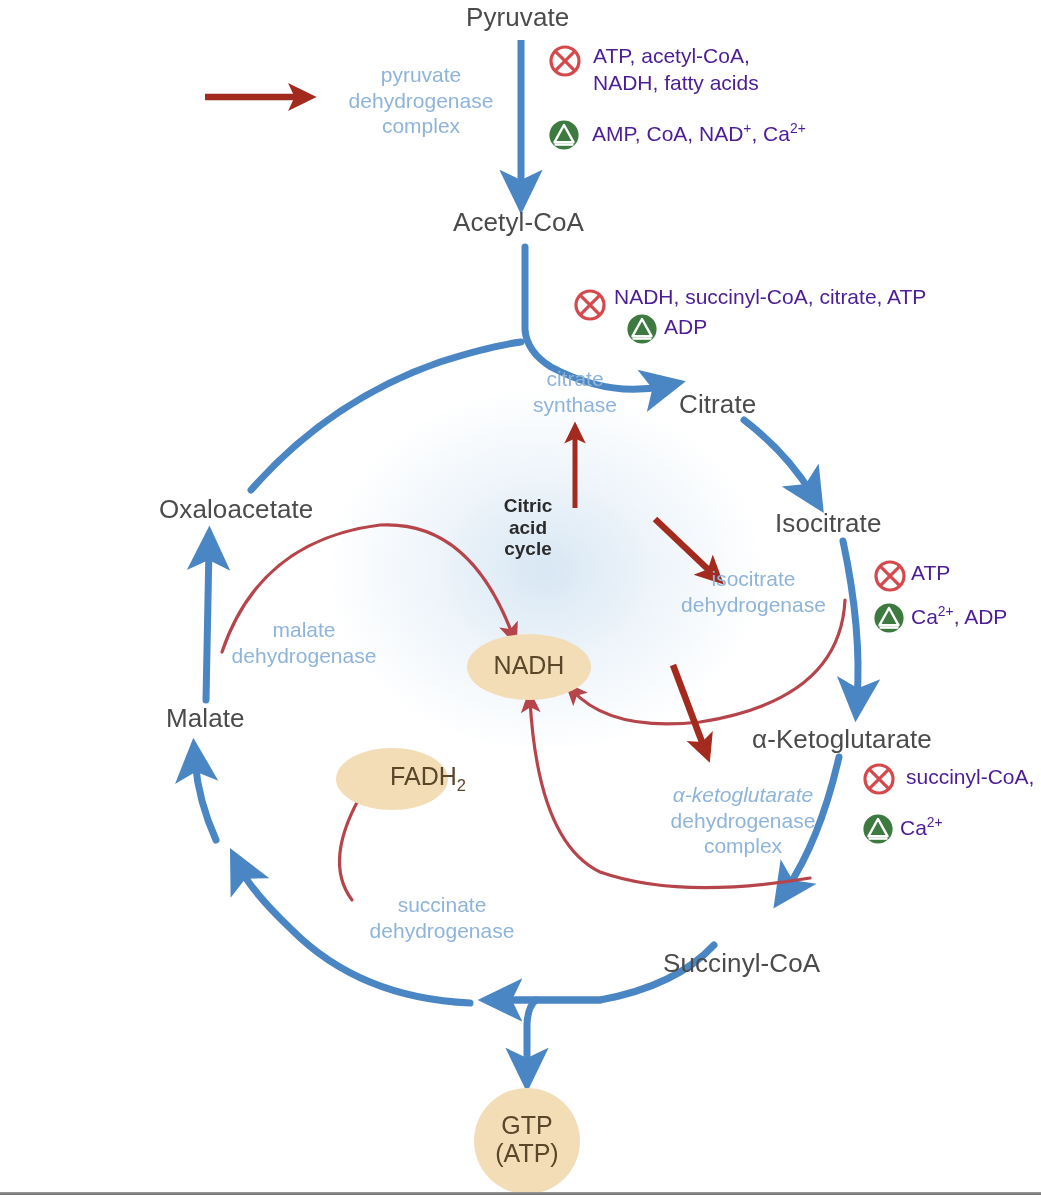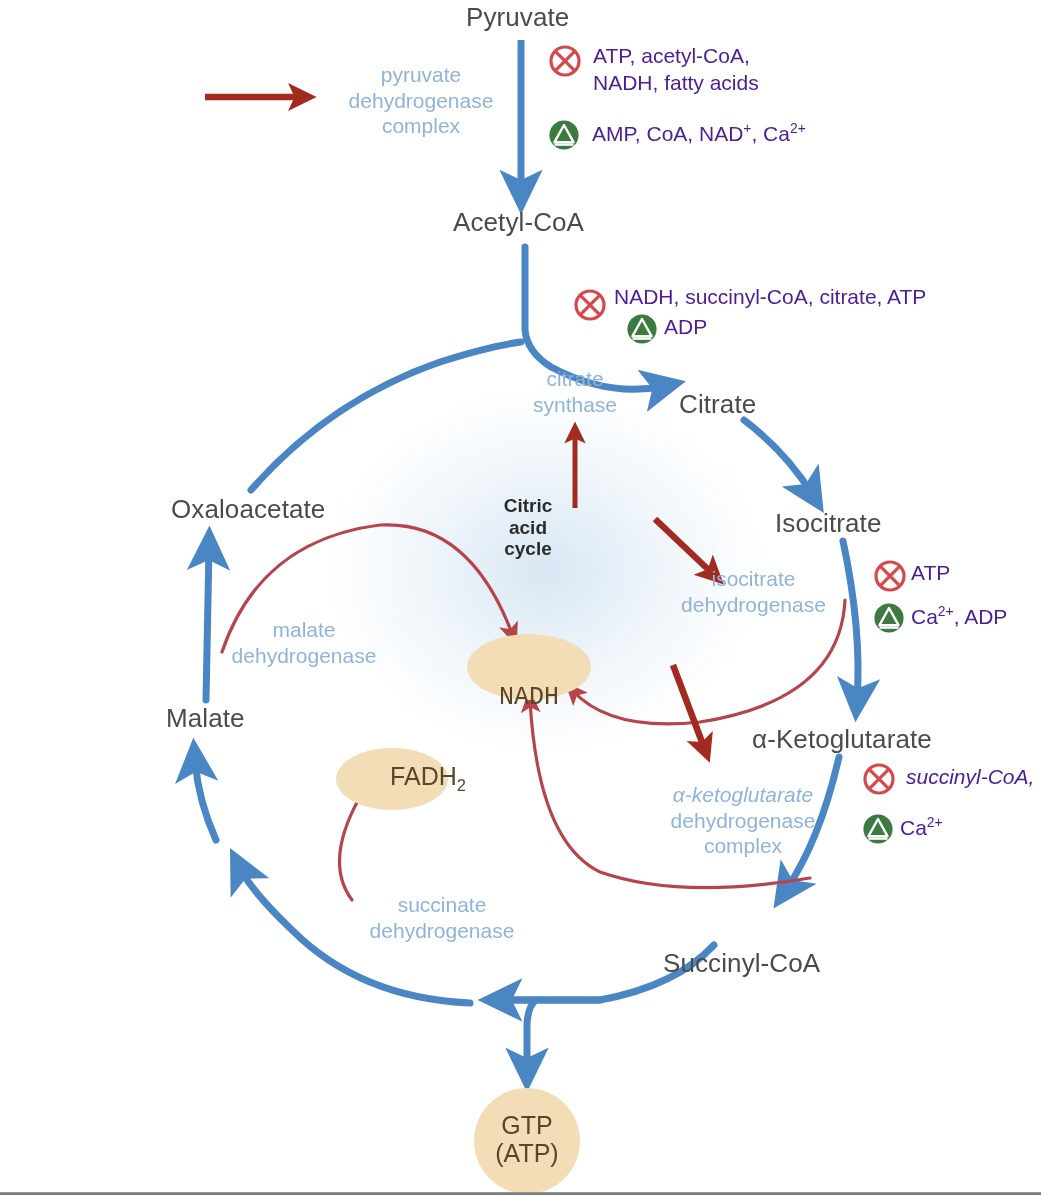--- a/index.html
+++ b/index.html
@@ -132,21 +132,21 @@
   <div class="lbl metab" style="left:679px;top:389px;">Citrate</div>
 
   <div class="lbl metab" style="left:775px;top:508px;">Isocitrate</div>
 
   <div class="lbl metab" style="left:752px;top:724px;">α-Ketoglutarate</div>
 
   <div class="lbl metab" style="left:663px;top:916px;margin-top:32px;">Succinyl-CoA</div>
 
   <div class="lbl metab" style="left:166px;top:703px;">Malate</div>
 
-  <div class="lbl metab" style="left:171px;top:494px;">Oxaloacetate</div>
+  <div class="lbl metab" style="left:159px;top:494px;">Oxaloacetate</div>
 
   <div class="lbl enz" style="left:336px;top:62px;width:170px;">
     <div>pyruvate</div>
     <div>dehydrogenase</div>
     <div>complex</div>
   </div>
 
   <div class="lbl enz" style="left:510px;top:366px;width:130px;">
     <div>citrate</div>
     <div>synthase</div>
@@ -172,21 +172,21 @@
     <div>malate</div>
     <div>dehydrogenase</div>
   </div>
 
   <div class="lbl center-title" style="left:466px;top:495px;width:124px;">
     <div>Citric</div>
     <div>acid</div>
     <div>cycle</div>
   </div>
 
-  <div class="lbl node-txt" style="left:469px;top:684px;width:120px;font-family:Liberation Mono, monospace;">NADH</div>
+  <div class="lbl node-txt" style="left:469px;top:652px;width:120px;">NADH</div>
 
   <div class="lbl node-txt" style="left:337px;top:763px;width:110px;padding-left:36px;">FADH<sub>2</sub></div>
 
   <div class="lbl node-txt" style="left:467px;top:1112px;width:120px;">
     <div>GTP</div>
     <div>(ATP)</div>
   </div>
 
   <div class="icon" style="left:548px;top:44px;">
     <svg viewBox="0 0 34 34">
@@ -245,21 +245,21 @@
   </div>
   <div class="lbl effector" style="left:911px;top:603px;"><span>Ca</span><sup>2+</sup><span>, ADP</span></div>
 
   <div class="icon" style="left:862px;top:762px;">
     <svg viewBox="0 0 34 34">
         <circle cx="17" cy="17" r="14" fill="none" stroke="#d5484c" stroke-width="3.2"></circle>
       <line x1="7.4" y1="7.4" x2="26.6" y2="26.6" stroke="#d5484c" stroke-width="3.2"></line>
       <line x1="26.6" y1="7.4" x2="7.4" y2="26.6" stroke="#d5484c" stroke-width="3.2"></line>
       </svg>
   </div>
-  <div class="lbl effector" style="left:906px;top:763px;font-style:italic;">succinyl-CoA,</div>
+  <div class="lbl effector" style="left:906px;top:763px;">succinyl-CoA,</div>
 
   <div class="icon" style="left:861px;top:812px;">
     <svg viewBox="0 0 34 34">
         <circle cx="17" cy="17" r="14.6" fill="#3c7a3f"></circle>
       <path d="M17,7 L26.5,24.2 L7.5,24.2 Z" fill="none" stroke="#ffffff" stroke-width="2.4" stroke-linejoin="round"></path>
       <line x1="7.5" y1="26.6" x2="26.5" y2="26.6" stroke="#ffffff" stroke-width="2.4"></line>
       </svg>
   </div>
   <div class="lbl effector" style="left:900px;top:814px;"><span>Ca</span><sup>2+</sup></div>
 

